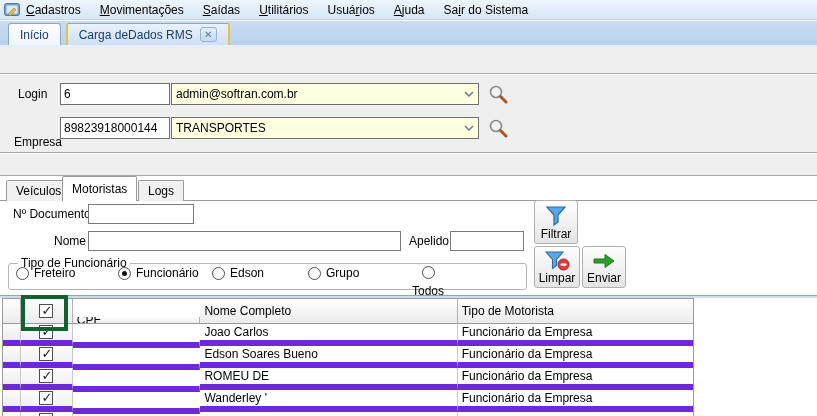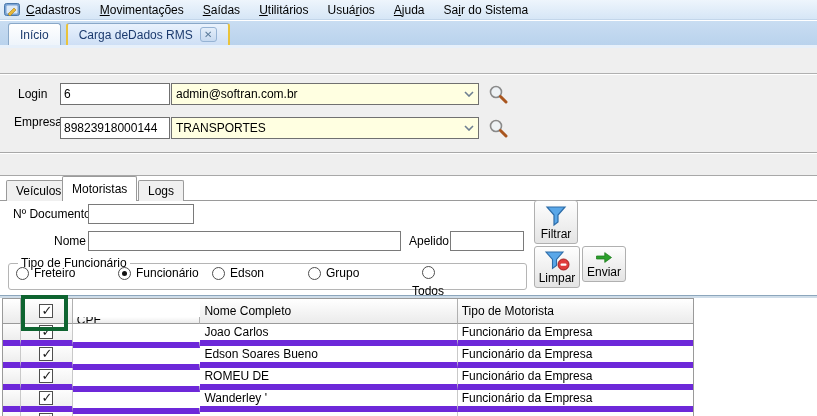--- a/index.html
+++ b/index.html
@@ -142,21 +142,21 @@
           </svg>
       </span>
     </div>
     <span class="searchbtn" style="left:486px; top:8px;">
       <svg width="20" height="20" viewBox="0 0 20 20">
         <circle cx="8" cy="8" r="5.5" fill="#eef2f5" stroke="#8a8a8a" stroke-width="1.6"></circle>
         <line x1="12.5" y1="12.5" x2="18" y2="18" stroke="#a9561f" stroke-width="3" stroke-linecap="round"></line>
       </svg>
     </span>
 
-    <span class="flabel" style="left:14px; top:36px;">Empresa</span>
+    <span class="flabel" style="left:14px; top:56px;">Empresa</span>
     <input class="tinput" style="left: 60px; top: 42px; width: 110px;" value="89823918000144">
     <div class="combo" style="left:171px; top:42px; width:308px;">
       <span>TRANSPORTES</span>
       <span class="chev">
         <svg width="10" height="6" viewBox="0 0 10 6">
             <polyline points="1,1 5,5 9,1" fill="none" stroke="#6e7f91" stroke-width="1.6"></polyline>
           </svg>
       </span>
     </div>
     <span class="searchbtn" style="left:486px; top:42px;">
@@ -222,21 +222,21 @@
       <span>Filtrar</span>
     </div>
     <div class="toolbtn" style="left:534px; top:70px; width:46px; height:42px;">
       <svg width="26" height="20" viewBox="0 0 26 20">
         <path d="M2 1 h17 l-6.5 7.5 v6 l-4 3 v-9 z" fill="#5aa7e8" stroke="#2c6ca8" stroke-width="1.1"></path>
         <circle cx="19.5" cy="13.5" r="5.5" fill="#e03c3c" stroke="#a11f1f"></circle>
         <rect x="16.5" y="12.5" width="6" height="2.2" rx="1" fill="#fff"></rect>
       </svg>
       <span>Limpar</span>
     </div>
-    <div class="toolbtn" style="left:582px; top:70px; width:44px; height:36px;">
+    <div class="toolbtn" style="left:582px; top:70px; width:44px; height:42px;">
       <svg width="24" height="20" viewBox="0 0 24 20">
         <path d="M2 8 h11 V3.5 L22 10 l-9 6.5 V12 H2 z" fill="#2ca02c" stroke="#1c7a1c" stroke-width="1"></path>
       </svg>
       <span>Enviar</span>
     </div>
 
     <div class="blueline"></div>
 
     <div class="grid">
       <div class="thead">

